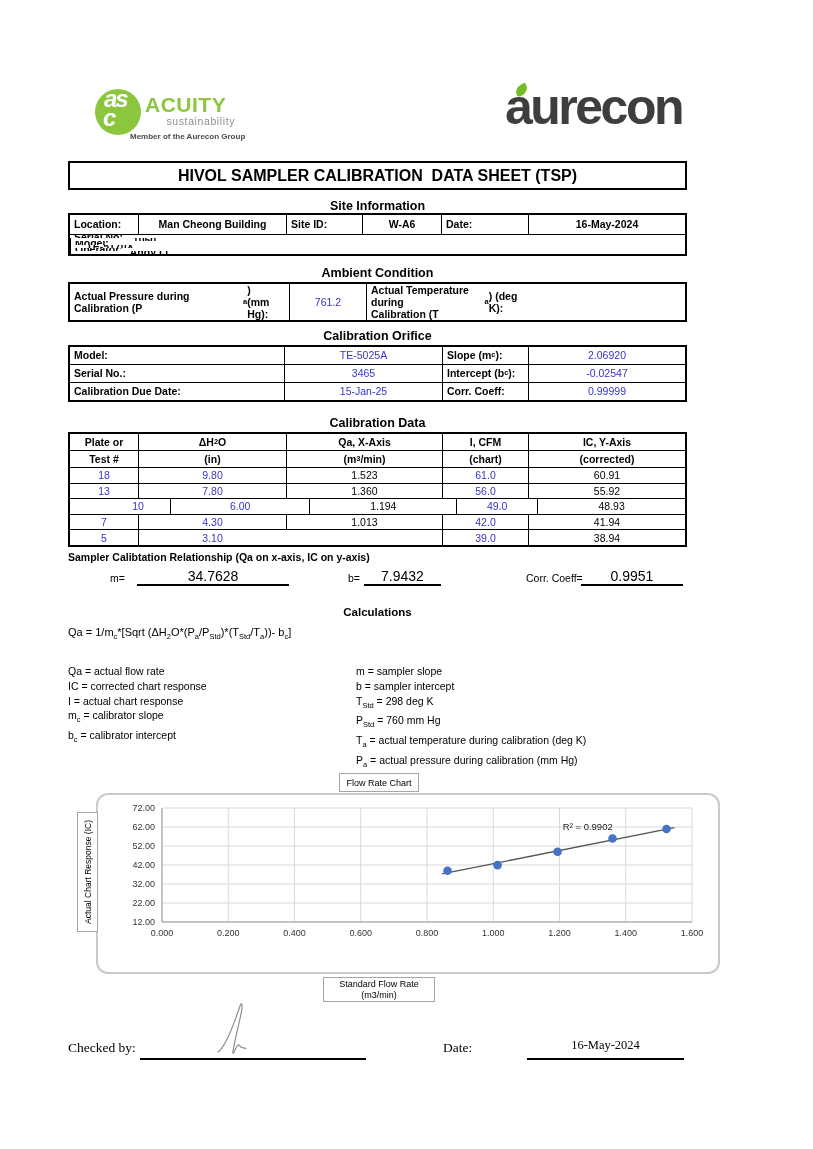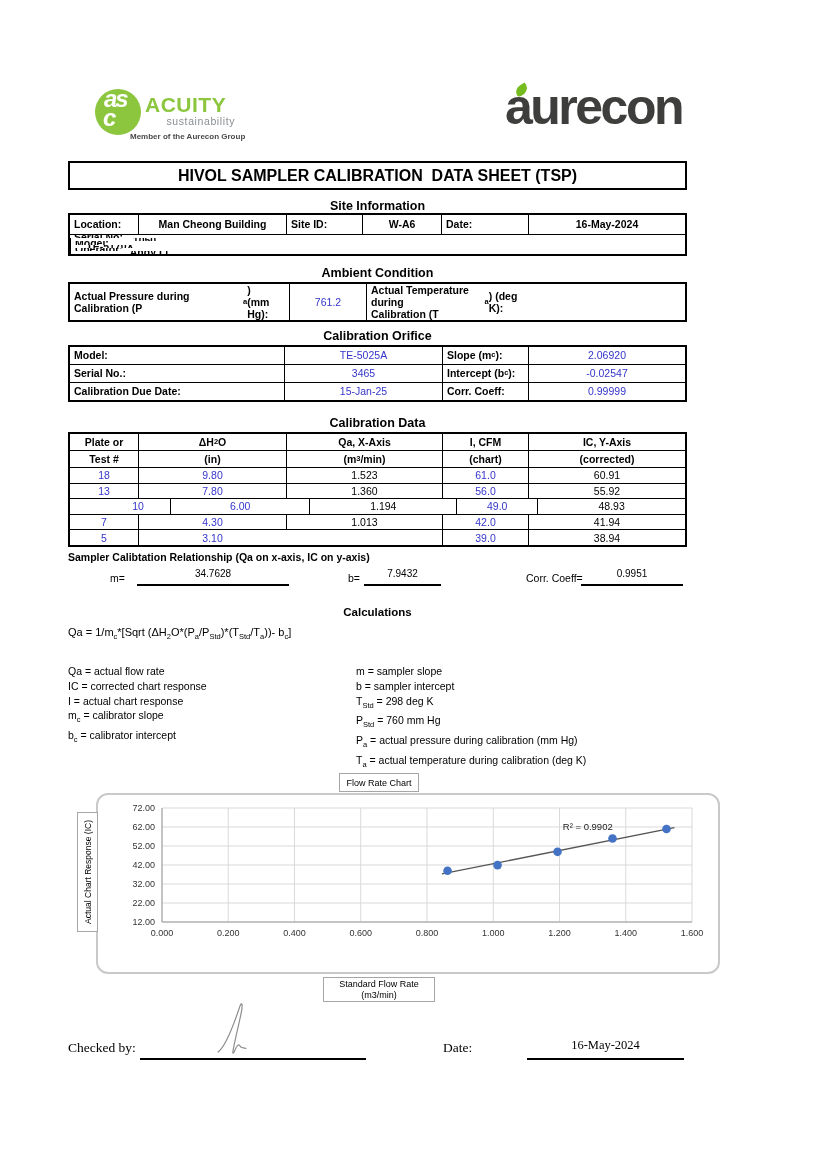--- a/index.html
+++ b/index.html
@@ -36,21 +36,21 @@
   .val{font-weight:bold;}
   .th{font-weight:bold;}
   .vb{color:#3434CB;}
   .td{color:#000;}
   sub{font-size:7.5px;} sup{font-size:7.5px;}
 
   
   .rel-h{position:absolute;left:68px;top:551px;font-size:10.5px;font-weight:bold;}
   .rel-lab{position:absolute;top:572px;font-size:10.5px;}
   .uline{position:absolute;top:568px;height:16px;border-bottom:2px solid #000;
-         text-align:center;font-size:10px;}
+         text-align:center;font-size:14px;}
 
   
   .calc-h{position:absolute;left:68px;top:606px;width:619px;text-align:center;font-weight:bold;font-size:11.5px;}
   .formulas{position:absolute;left:68px;top:624px;font-size:11px;line-height:16px;}
   .defs{position:absolute;top:664px;font-size:10.5px;line-height:14.8px;}
   .defs-left{left:68px;} .defs-right{left:356px;}
 
   
   .chart-title-box{position:absolute;left:339px;top:773px;width:78px;height:17px;border:1px solid #A6A6A6;
                    display:flex;align-items:center;justify-content:center;font-size:9px;}
@@ -216,22 +216,22 @@
       <div>IC = corrected chart response</div>
       <div>I = actual chart response</div>
       <div>m<sub>c</sub> = calibrator slope</div>
       <div>b<sub>c</sub> = calibrator intercept</div>
     </div>
   <div class="defs defs-right" id="defs-right">
       <div>m = sampler slope</div>
       <div>b = sampler intercept</div>
       <div>T<sub>Std</sub> = 298 deg K</div>
       <div>P<sub>Std</sub> = 760 mm Hg</div>
+      <div>T<sub>a</sub> = actual temperature during calibration (deg K)</div>
       <div>P<sub>a</sub> = actual pressure during calibration (mm Hg)</div>
-      <div>T<sub>a</sub> = actual temperature during calibration (deg K)</div>
     </div>
 
   <div class="chart-title-box">Flow Rate Chart</div>
   <div class="chart-frame">
     <svg id="chart-svg" width="620" height="177" viewBox="0 0 620 177">
         <g stroke="#d9d9d9" stroke-width="1">
           <line x1="64" y1="13" x2="64" y2="127"></line>
           <line x1="130.25" y1="13" x2="130.25" y2="127"></line>
           <line x1="196.5" y1="13" x2="196.5" y2="127"></line>
           <line x1="262.75" y1="13" x2="262.75" y2="127"></line>

